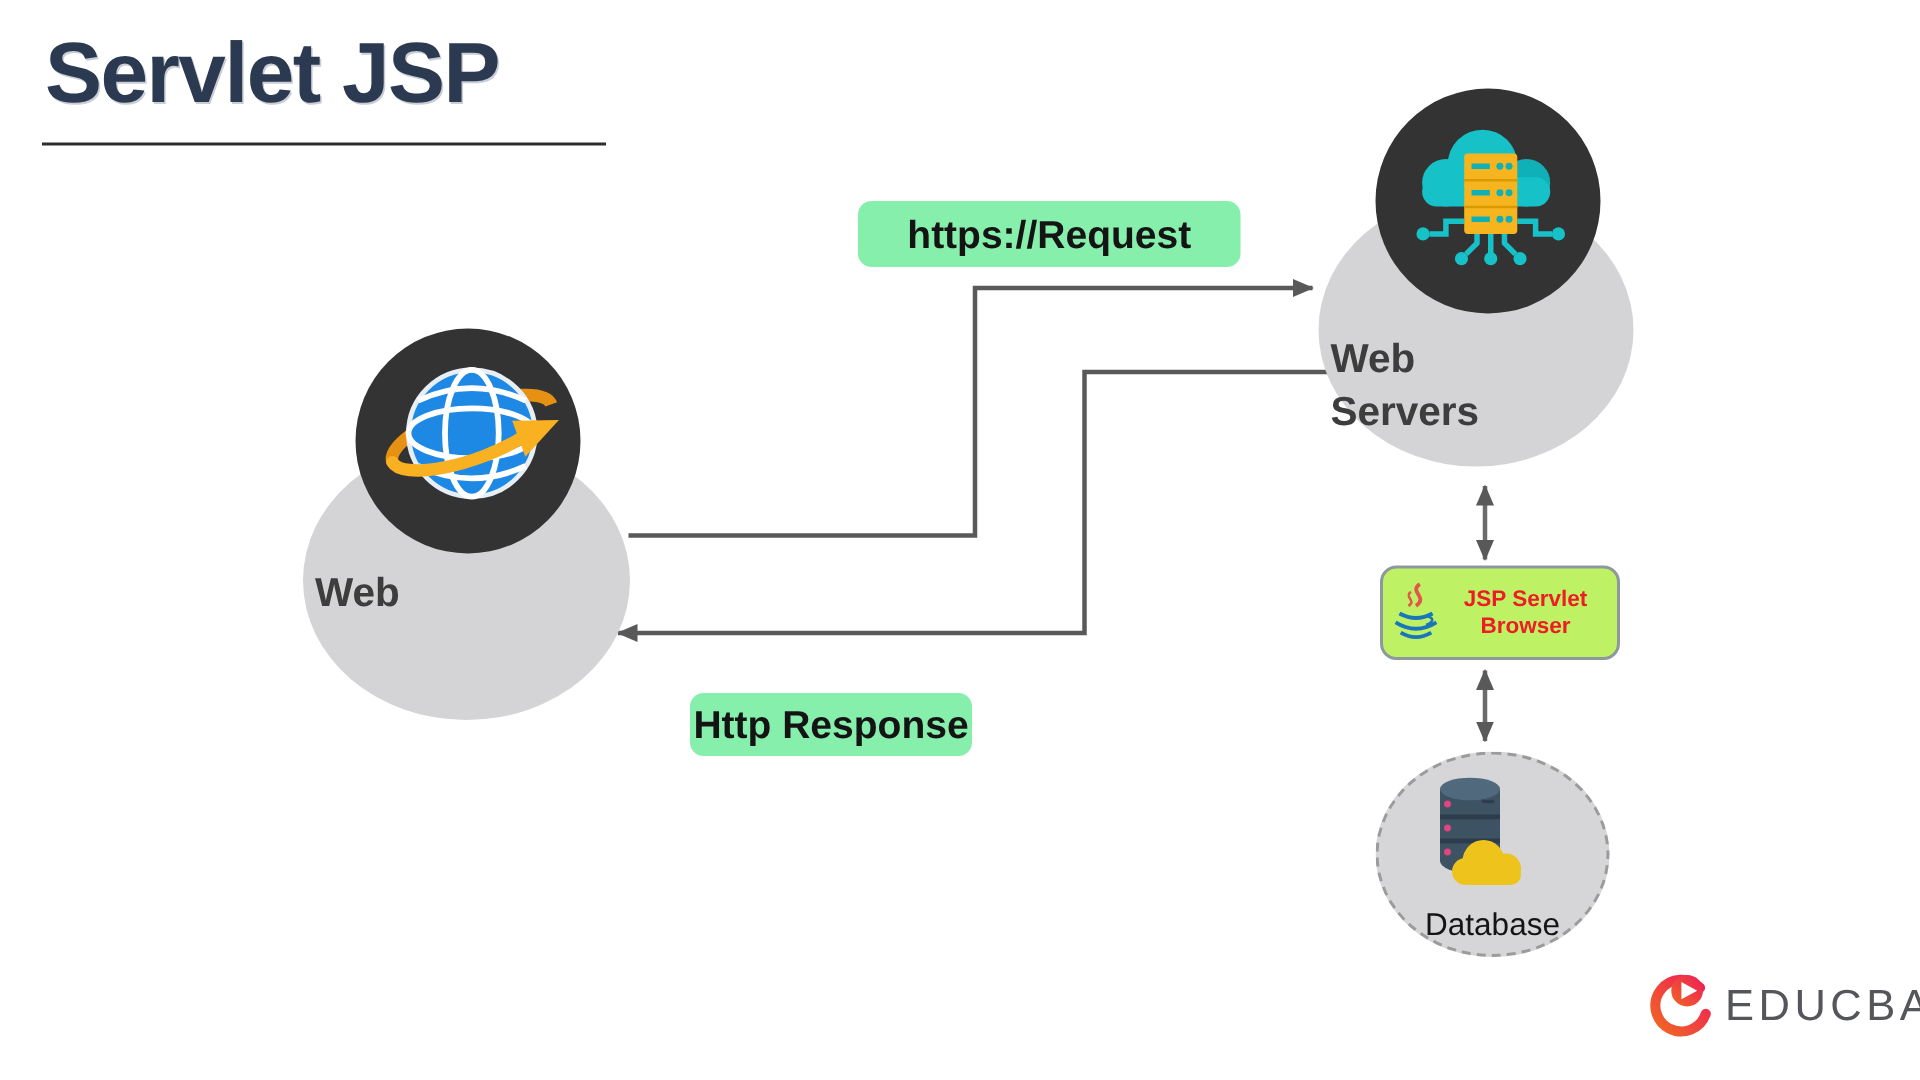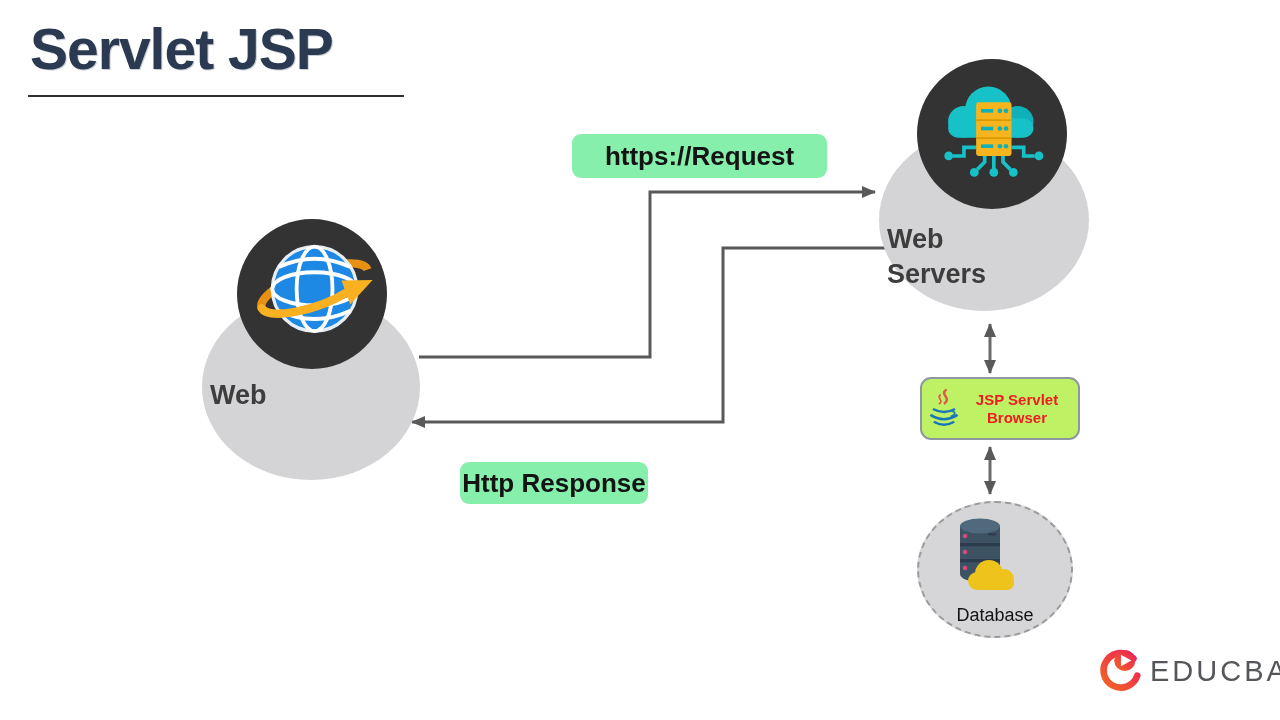--- a/index.html
+++ b/index.html
@@ -23,21 +23,21 @@
                display:flex;align-items:center;justify-content:center;}
   .dc-browser{left:237px;top:219px;}
   .dc-servers{left:917px;top:59px;}
 
   
   .node-label{position:absolute;width:200px;font-weight:700;
               color:#3d3d3d;font-size:27px;line-height:35px;}
   .nl-browser{left:210px;top:378px;}
   .nl-servers{left:887px;top:222px;}
   .nl-database{position:absolute;left:917px;top:605px;width:156px;text-align:center;
-               font-size:18px;color:#141414;font-weight:400;}
+               font-size:21px;color:#141414;font-weight:400;}
 
   
   .edge-label{position:absolute;background:#86efac;border-radius:9px;
               display:flex;align-items:center;justify-content:center;
               font-weight:700;color:#141414;font-size:26px;}
   .el-request{left:572px;top:134px;width:255px;height:44px;}
   .el-response{left:460px;top:431px;width:188px;height:42px;margin-top:31px;}
 
   
   .jsp-box{position:absolute;left:920px;top:377px;width:160px;height:63px;

